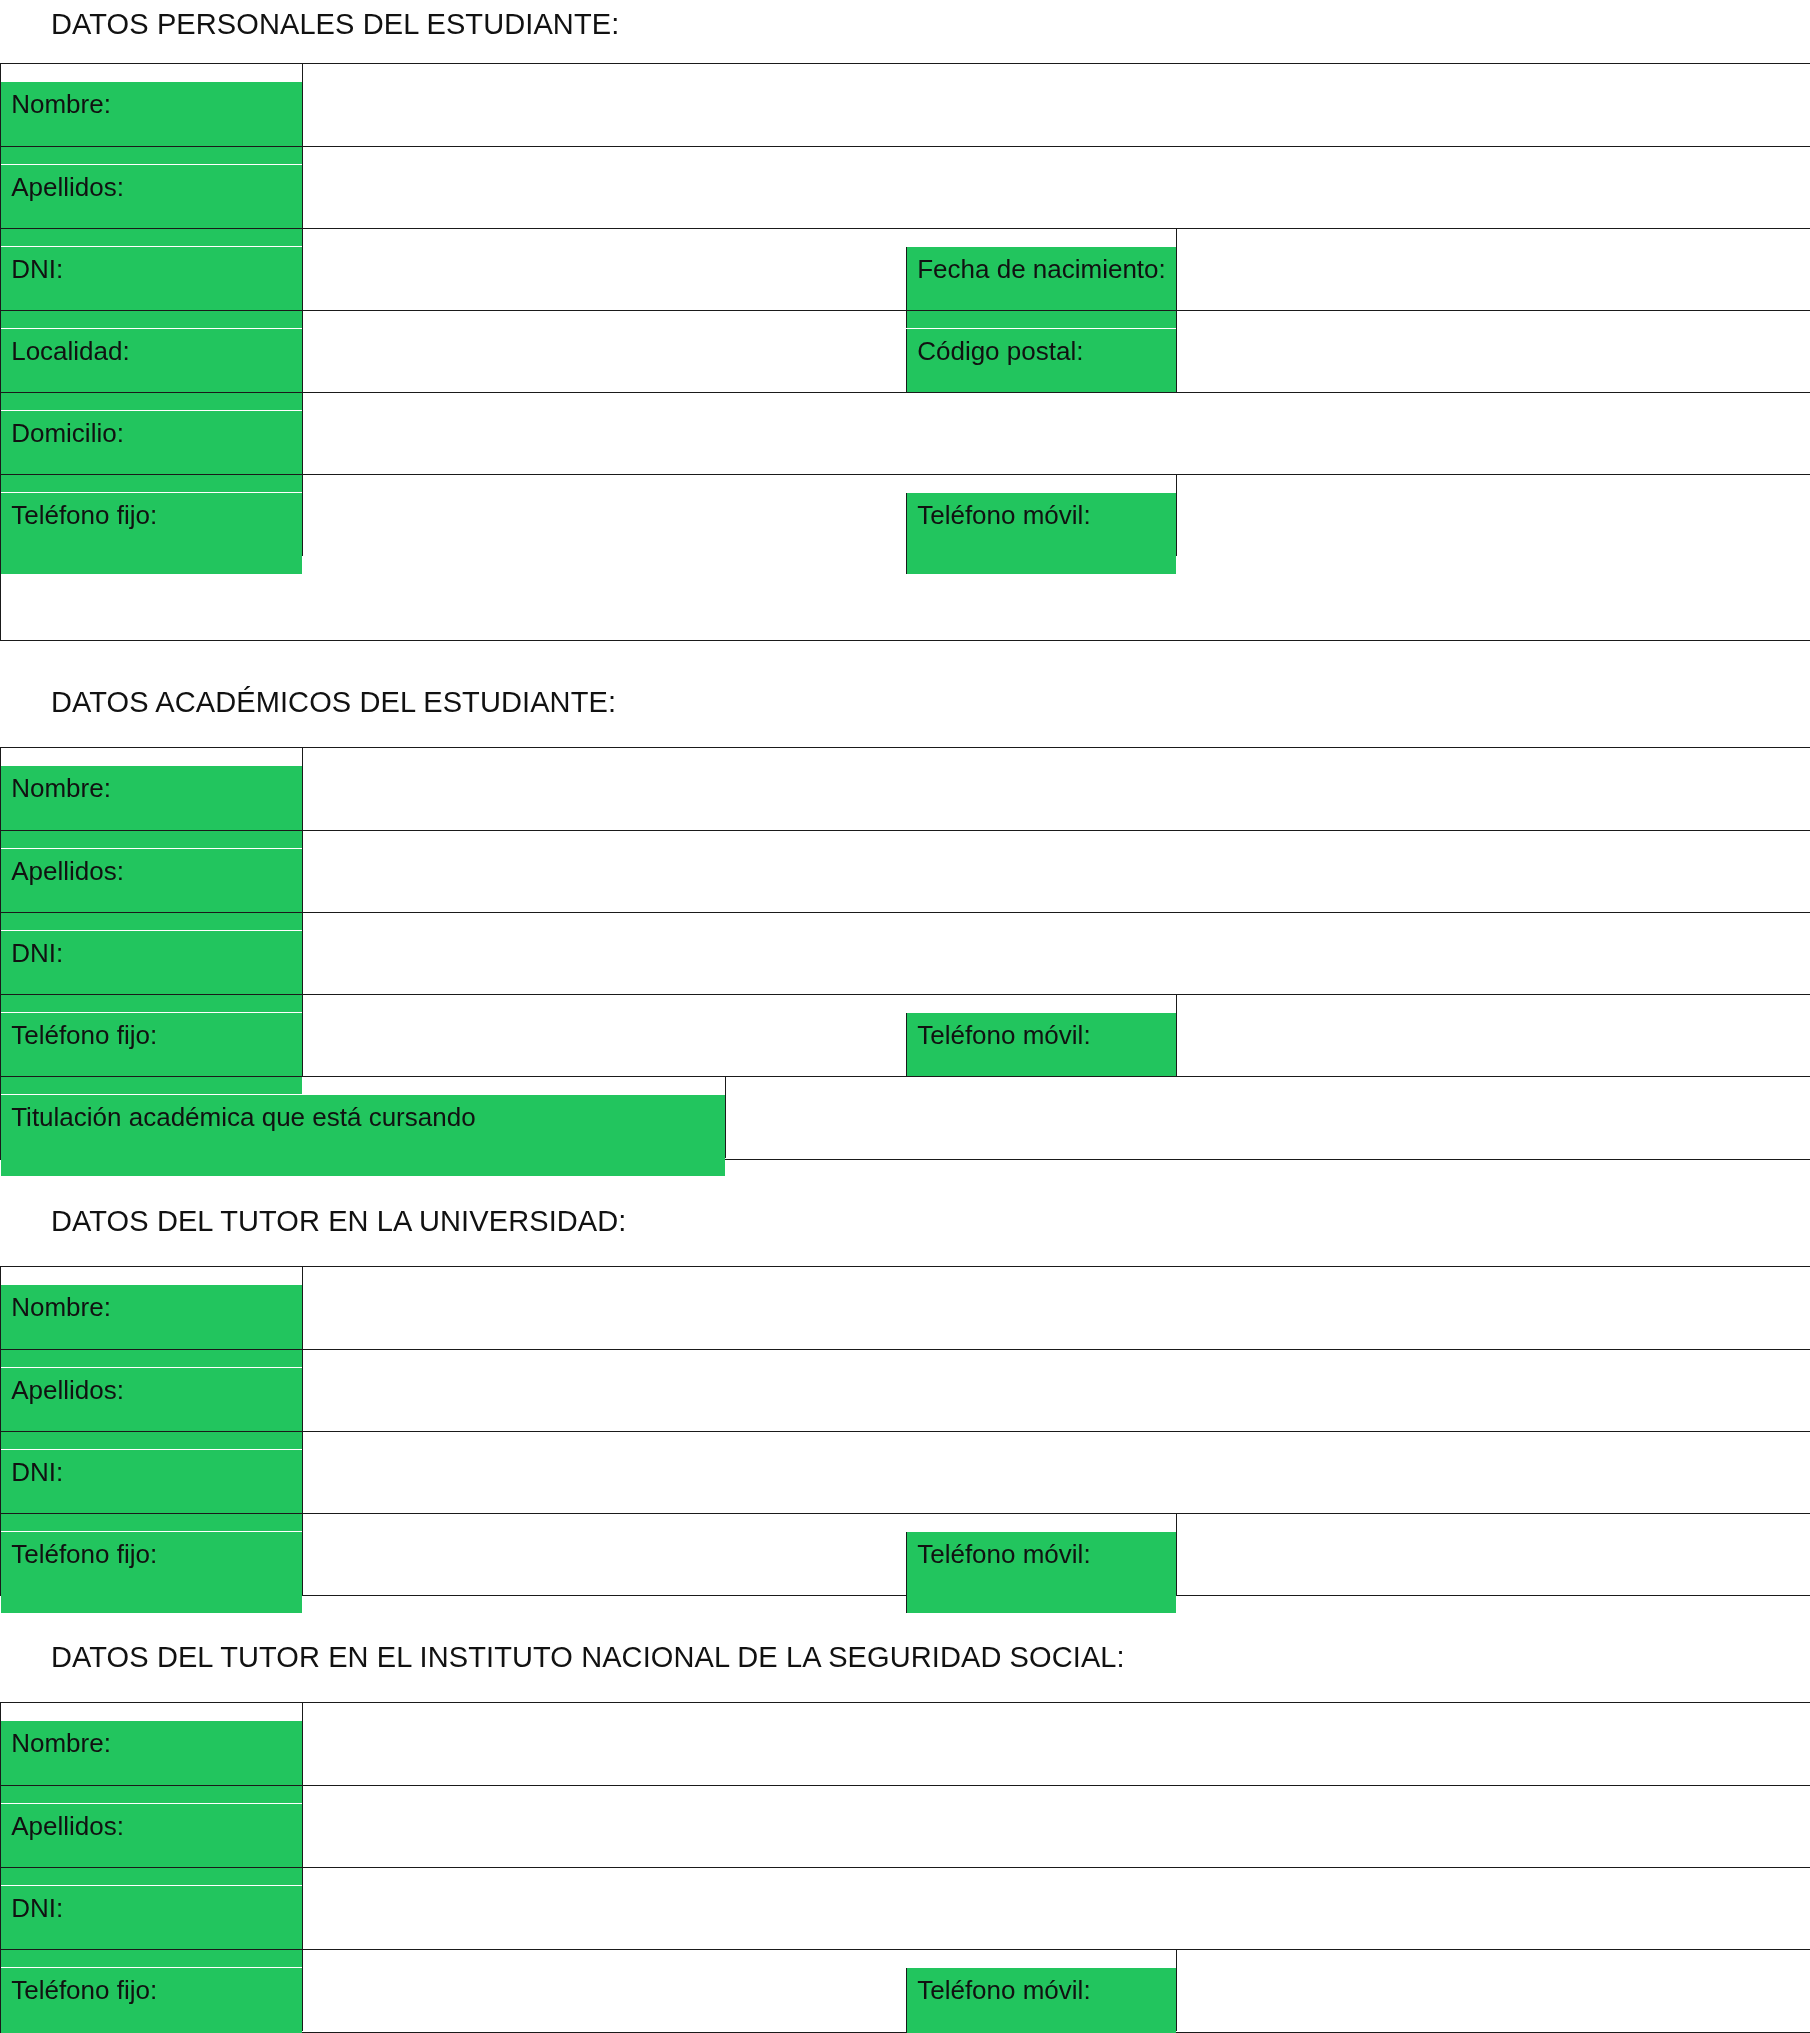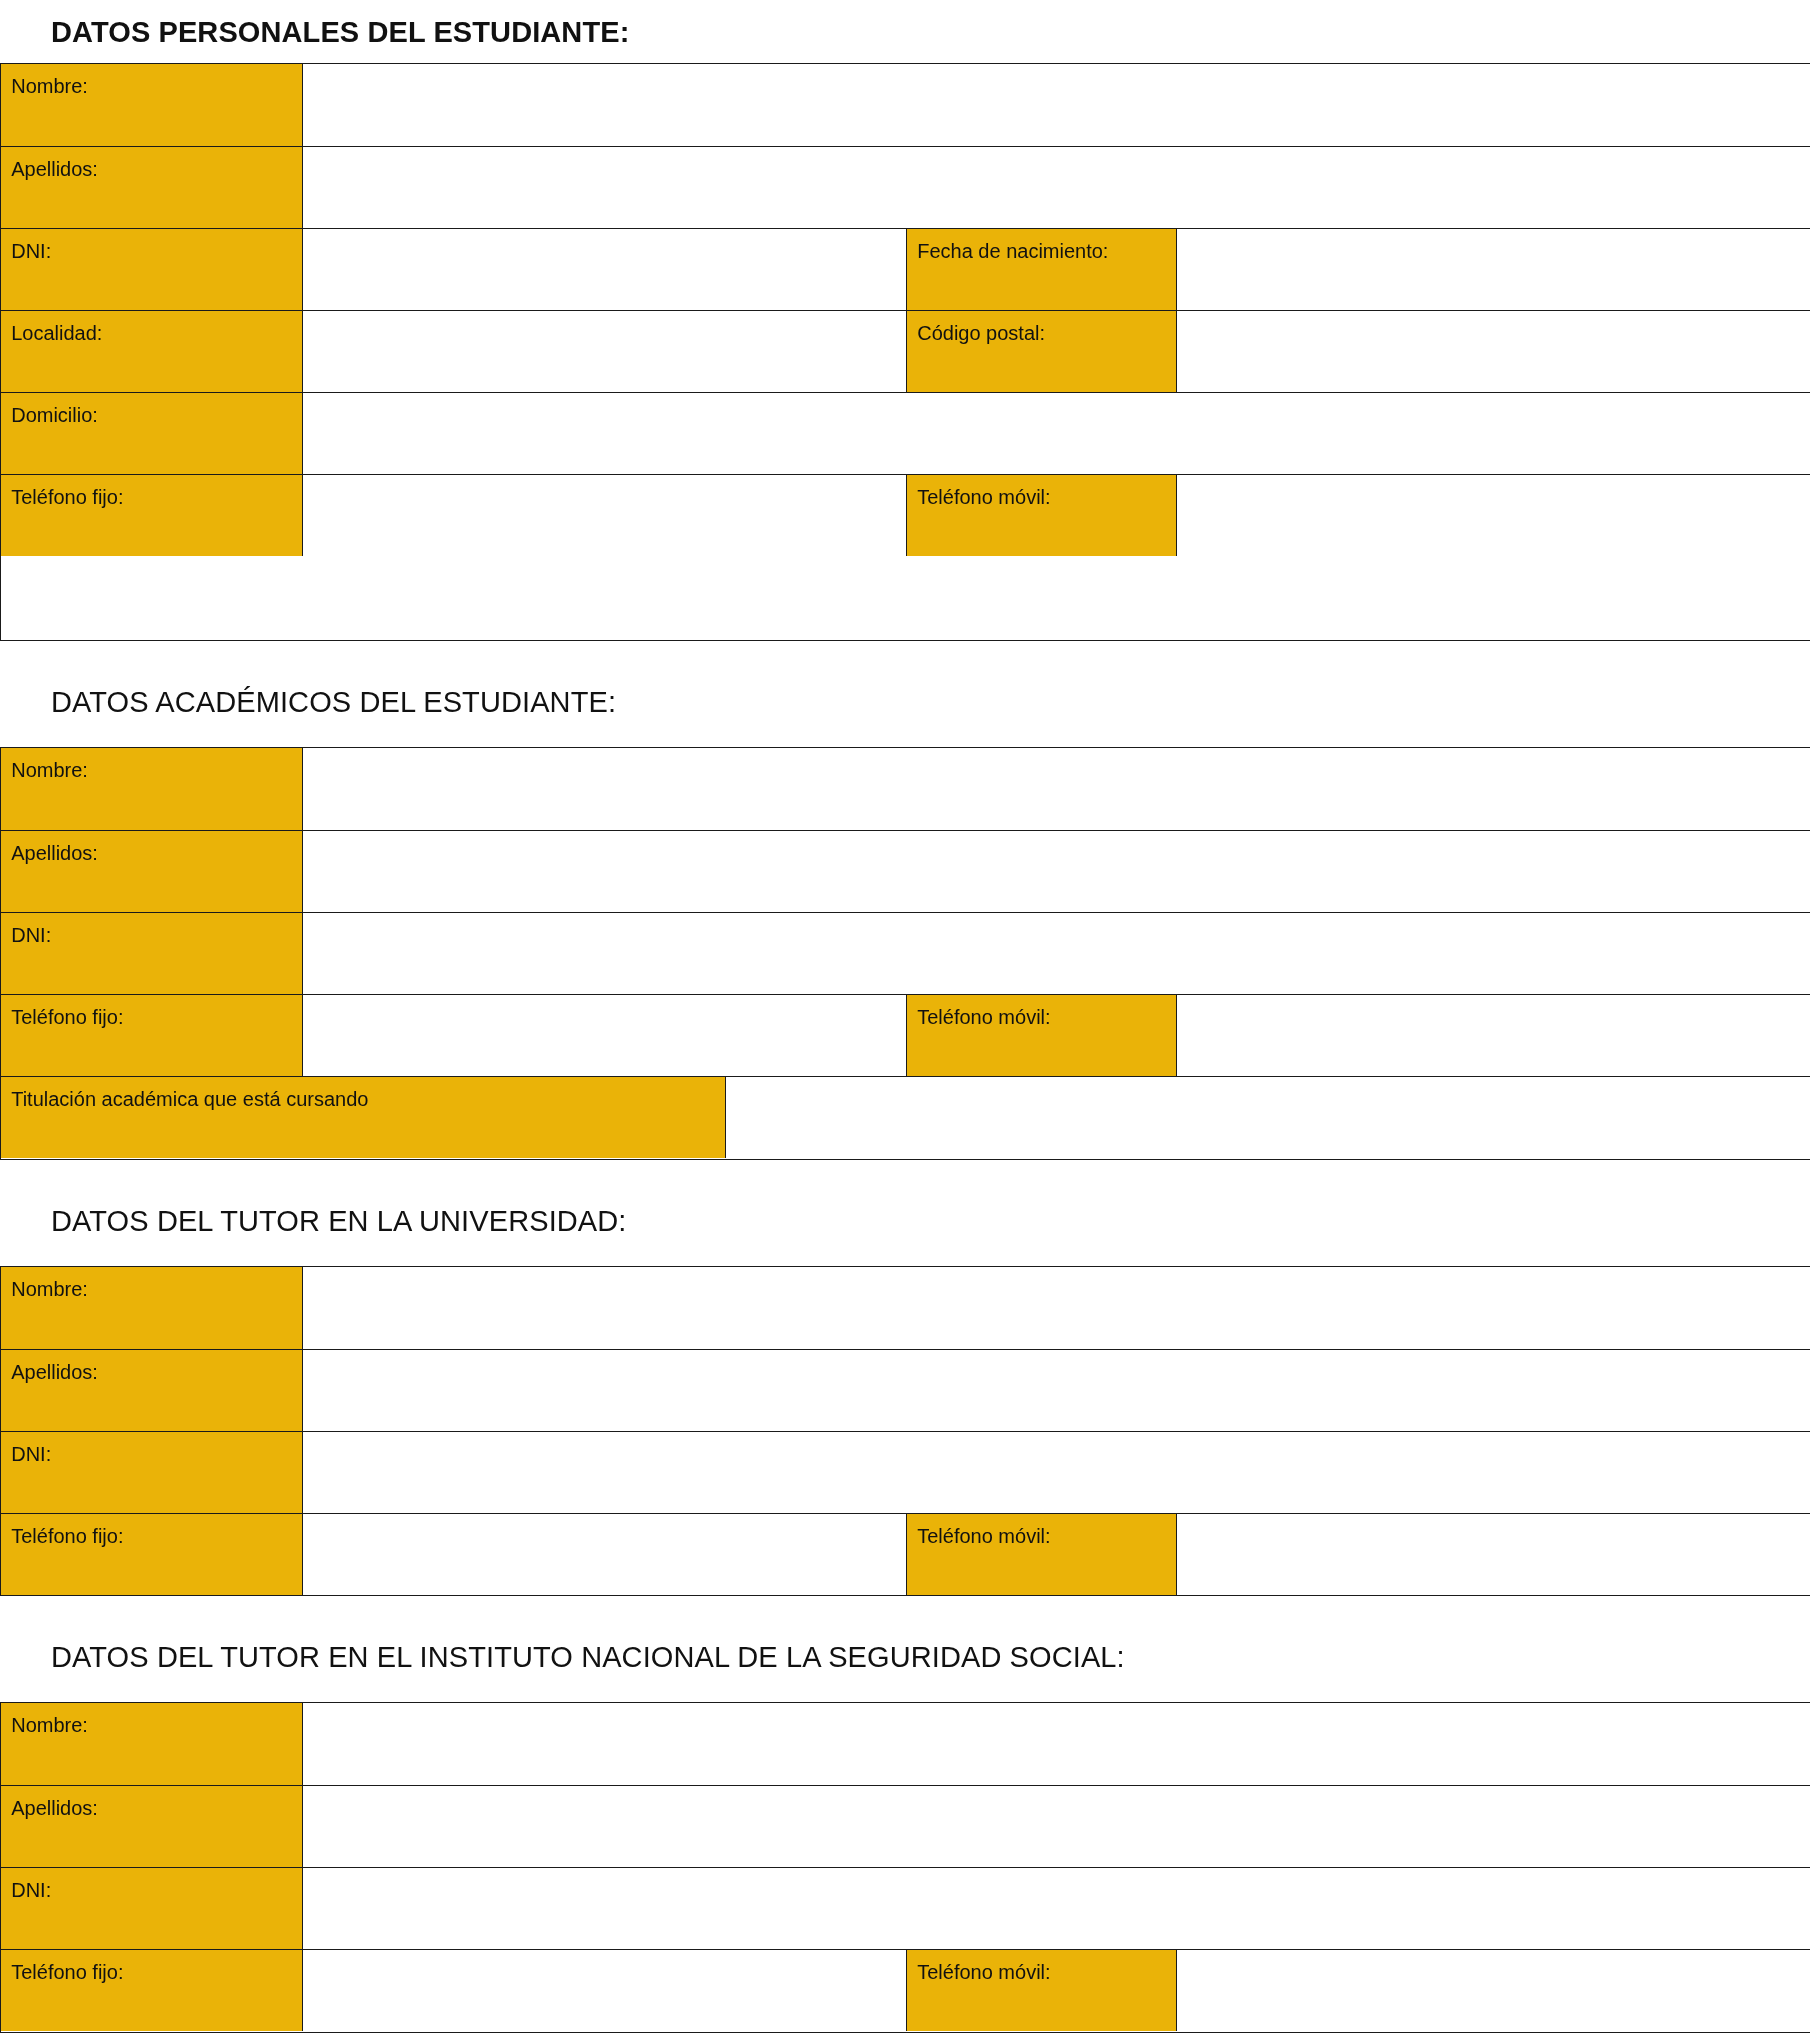--- a/index.html
+++ b/index.html
@@ -38,39 +38,40 @@
     display: flex;
   }
   .row:first-child { border-top: none; }
   .cell {
     box-sizing: border-box;
     height: 100%;
     position: relative;
   }
   .cell + .cell { border-left: 1.7px solid #1a1a1a; }
   .label {
-    background: #eab308;
-    font-size: 20px;
+    background: #22c55e;
+    font-size: 26px;
     line-height: 34px;
     padding: 5.1px 0 0 10.2px;
     white-space: nowrap;
     overflow: hidden;
+    margin-top: 18px;
   }
   .value { background: #ffffff; }
   .w-label { width: 301px; flex: none; }
   .w-mid-value { width: 604px; flex: none; }
   .w-label2 { width: 270px; flex: none; }
   .w-rest { flex: 1; }
   .w-wide-label { width: 724px; flex: none; }
   .label.mid { padding-left: 10.2px; }
 </style>
 </head>
 <body>
 
-<div class="section-title" style="top:15px;font-weight:bold;">DATOS PERSONALES DEL ESTUDIANTE:</div>
+<div class="section-title" style="top:7px;">DATOS PERSONALES DEL ESTUDIANTE:</div>
 <div class="form-table" style="top:63px; height:578px;">
   <div class="row">
     <div class="cell label w-label">Nombre:</div>
     <div class="cell value w-rest"></div>
   </div>
   <div class="row">
     <div class="cell label w-label">Apellidos:</div>
     <div class="cell value w-rest"></div>
   </div>
   <div class="row">

